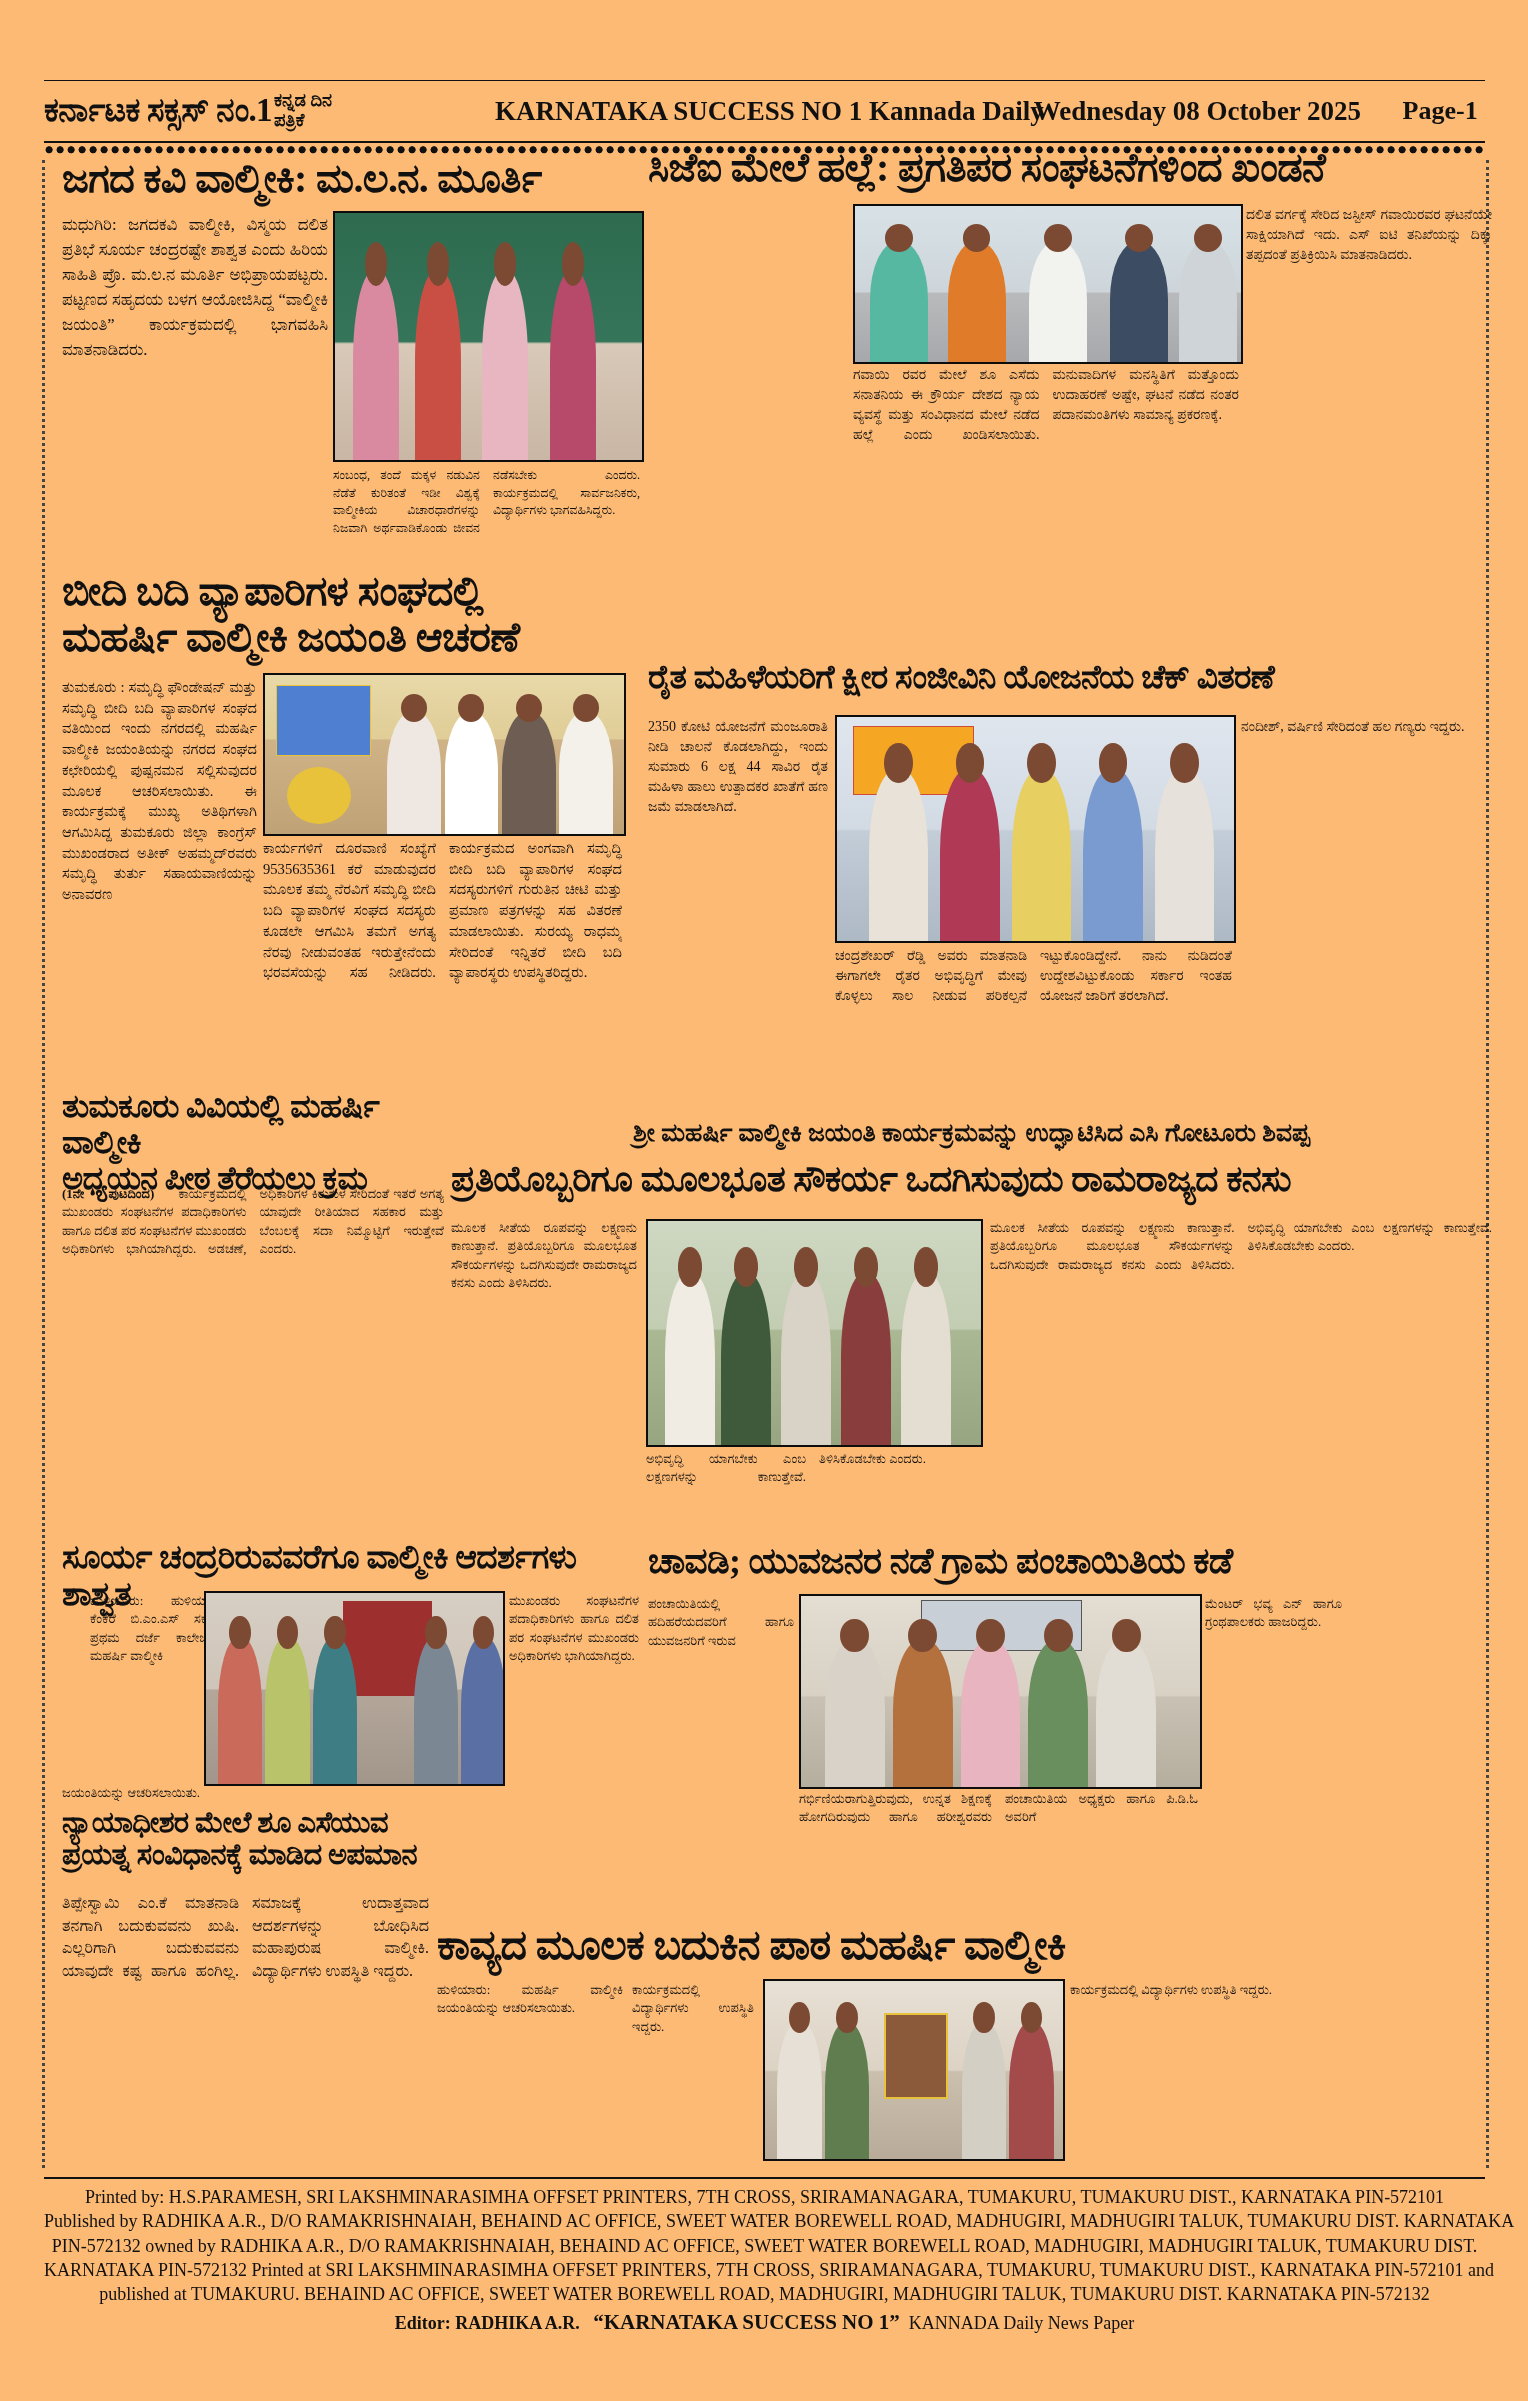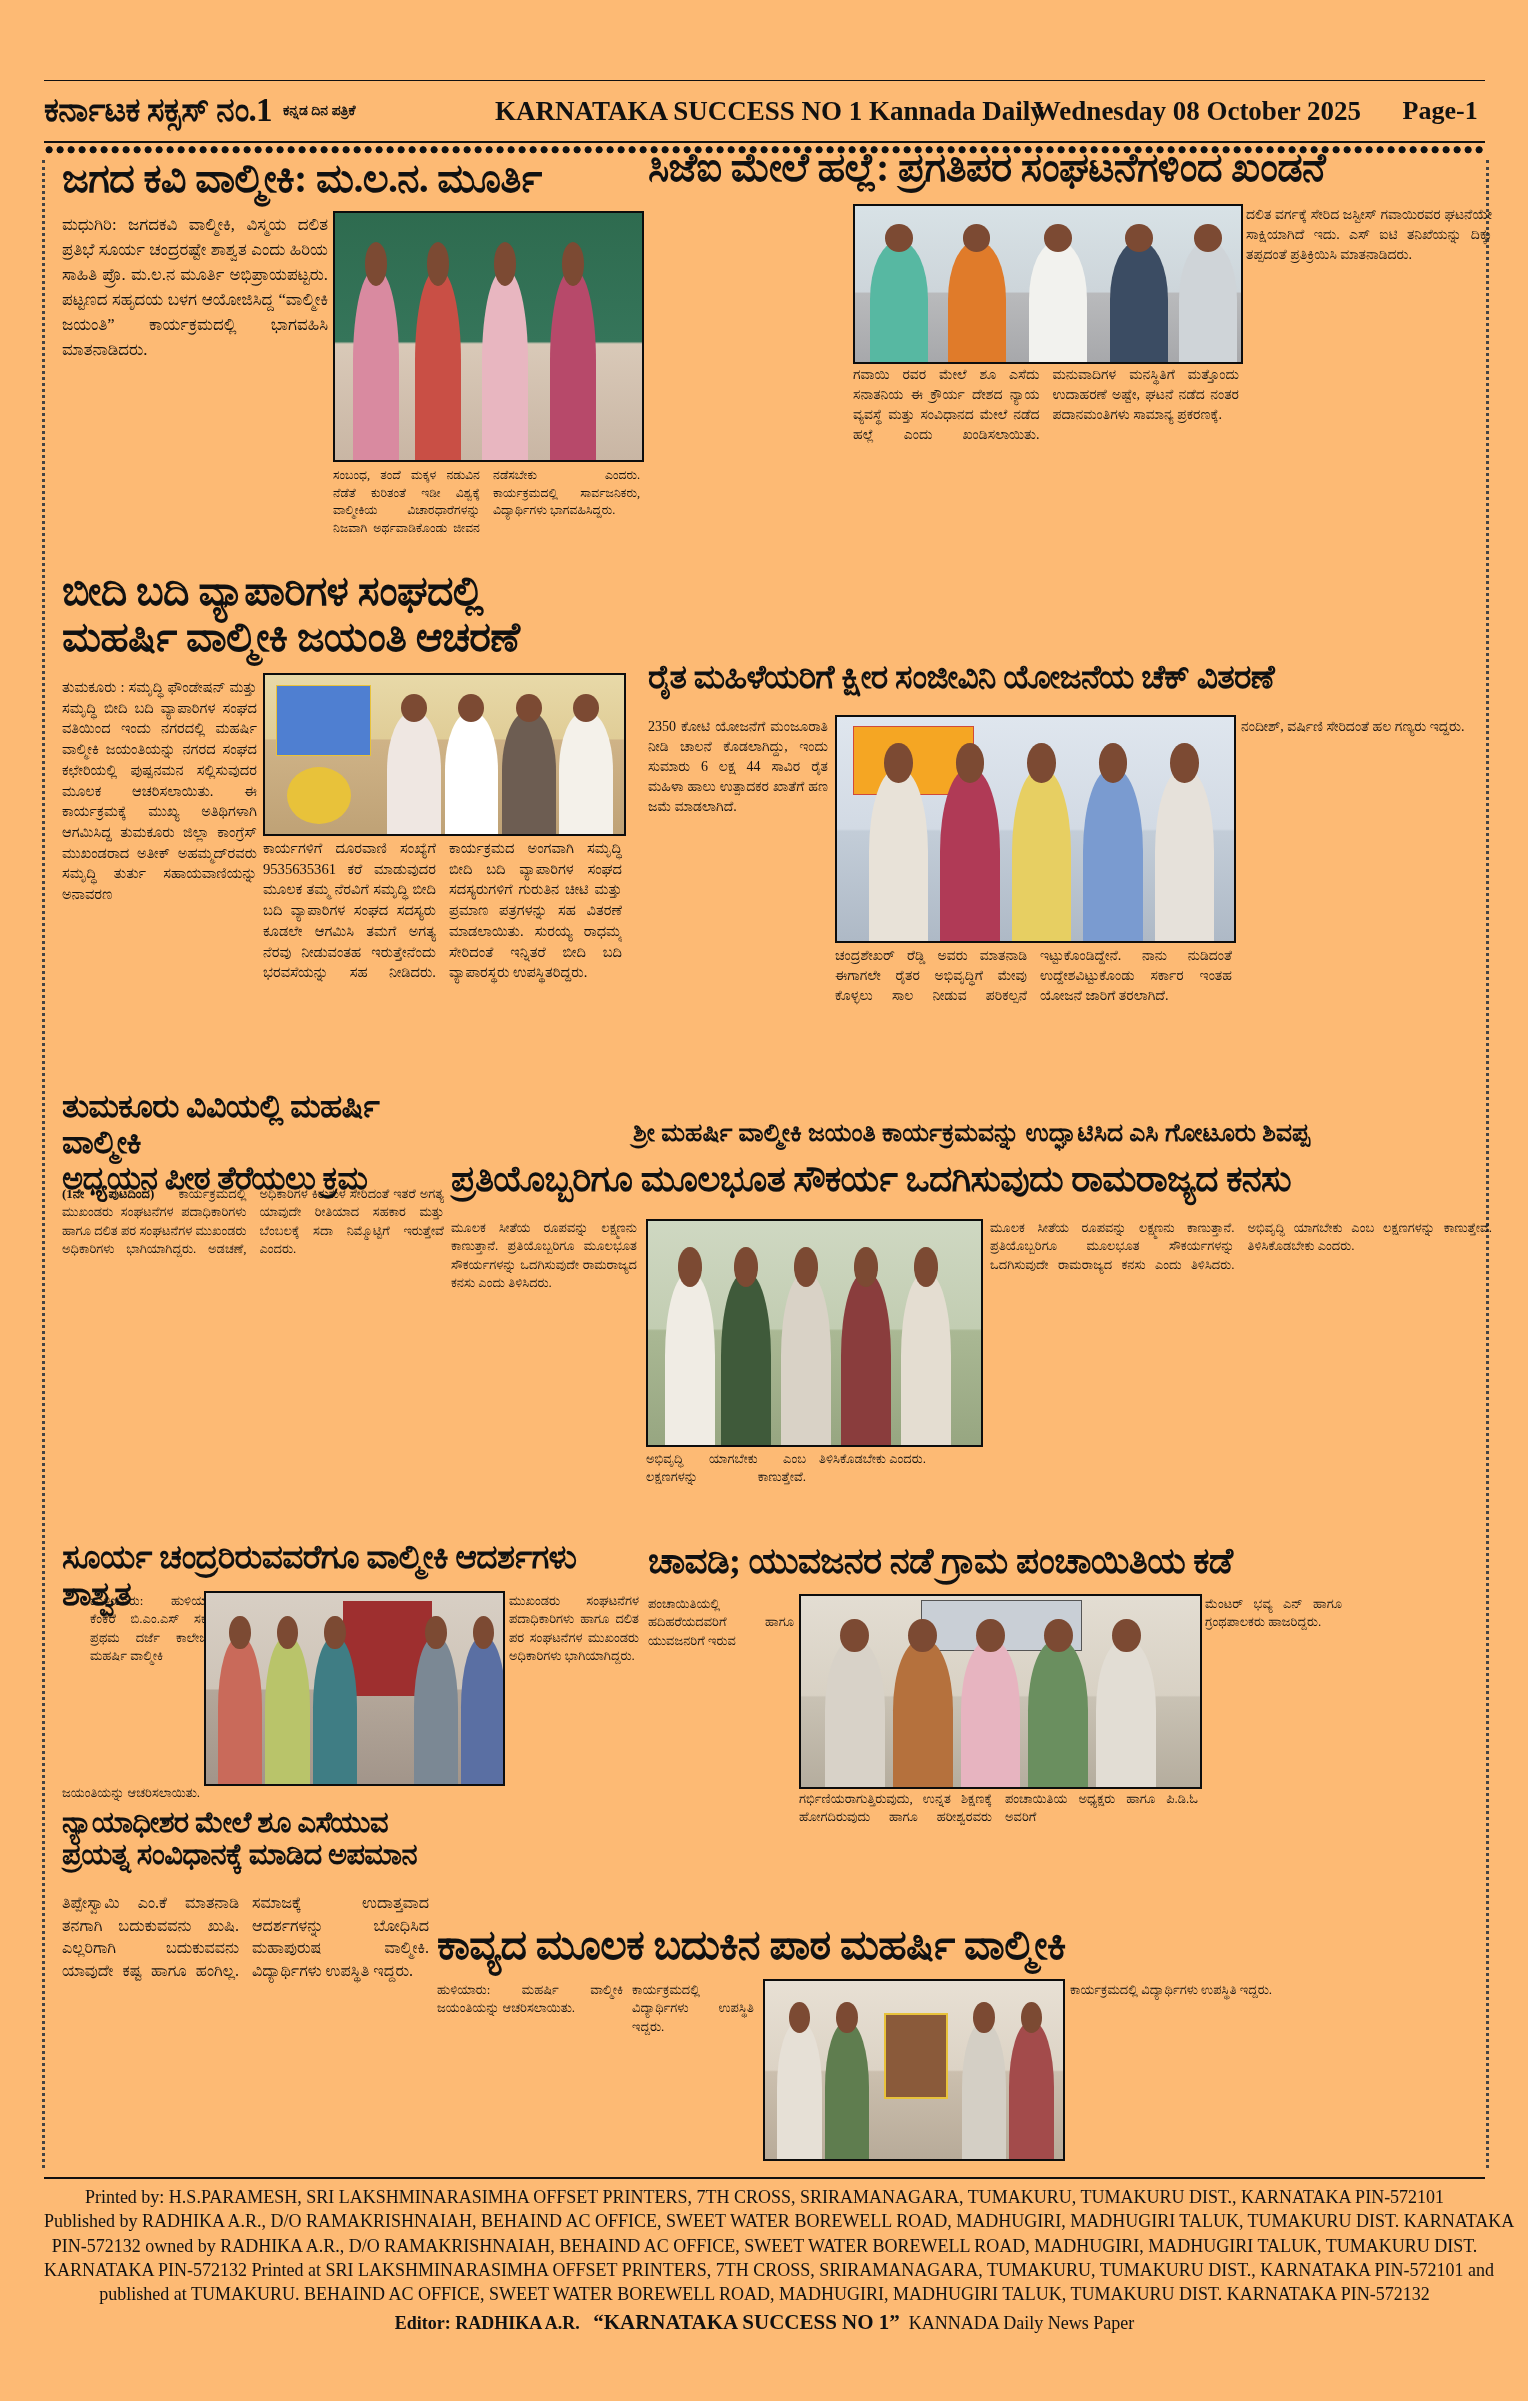--- a/index.html
+++ b/index.html
@@ -5,21 +5,21 @@
   html,body{margin:0;padding:0;background:#e9e9e9;}
   .sheet{
     position:relative;width:1528px;height:2401px;background:#fdba74;
     font-family:"Liberation Serif","DejaVu Serif",serif;color:#111;
     overflow:hidden;
   }
   
   .masthead{position:absolute;left:44px;top:80px;width:1441px;height:60px;
     border-top:1.5px solid #111;border-bottom:2.2px solid #111;display:flex;align-items:center;}
   .logo-knd{font-weight:bold;font-size:33px;letter-spacing:-0.7px;white-space:nowrap;}
-  .logo-sub{font-size:14px;font-weight:bold;margin-left:11px;width:87px;line-height:1.1;}
+  .logo-sub{font-size:18px;font-weight:bold;margin-left:2px;width:87px;line-height:1.1;}
   .mast-title{position:absolute;left:451px;width:509px;text-align:center;font-weight:bold;font-size:27px;white-space:nowrap;}
   .mast-date{position:absolute;left:979px;width:349px;text-align:center;font-weight:bold;font-size:27px;white-space:nowrap;}
   .mast-page{position:absolute;right:7.3px;font-weight:bold;font-size:26px;}
   .dotrow{position:absolute;left:44px;top:144px;width:1441px;height:11px;
     background:radial-gradient(circle at 5.1px 5.8px,#111 3.2px,transparent 3.9px);
     background-size:11px 11px;background-repeat:repeat-x;}
   .vdots{position:absolute;top:160px;height:2008px;width:0;border-left:3.6px dotted #444;}
   
   .hl{position:absolute;text-align:left;font-weight:bold;line-height:1.12;letter-spacing:-0.7px;}
   .body-txt{position:absolute;font-size:14px;line-height:1.42;text-align:justify;overflow:hidden;}

